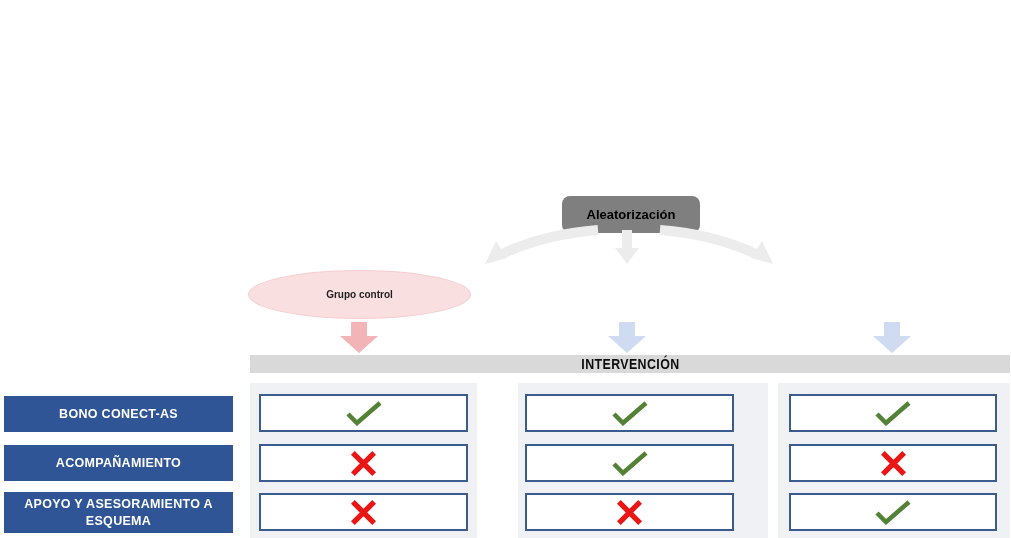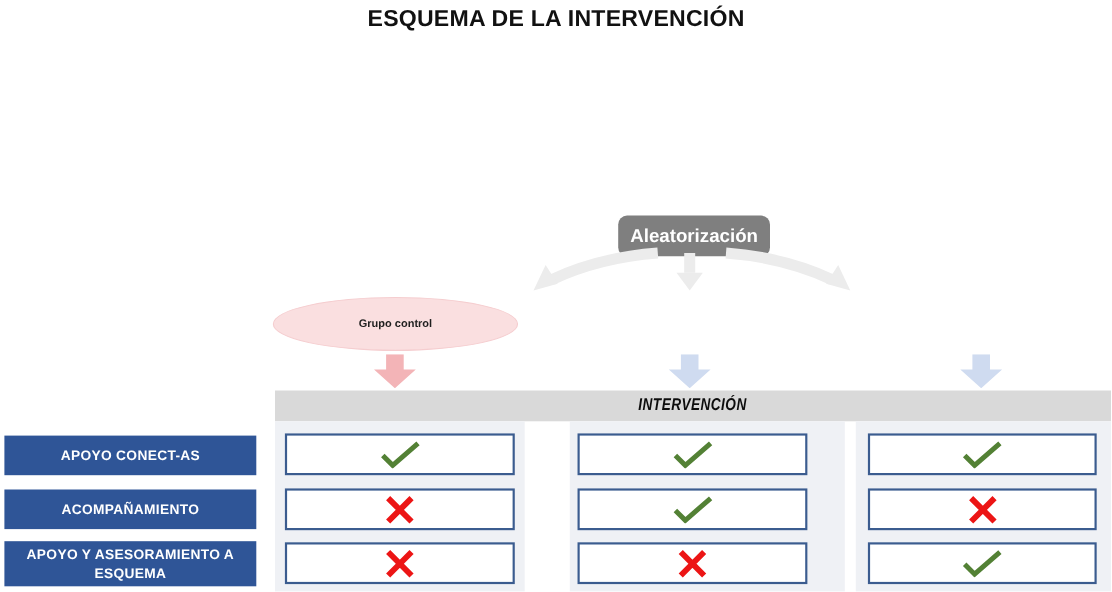--- a/index.html
+++ b/index.html
@@ -2,45 +2,44 @@
 <html><head>
 <meta charset="utf-8">
 <style>
   html,body{margin:0;padding:0;background:#fff;}
   body{font-family:"Liberation Sans","DejaVu Sans",sans-serif;}
   #stage{position:relative;width:1011px;height:538px;background:#ffffff;overflow:hidden;}
   .title{position:absolute;left:0;right:0;top:6px;text-align:center;
          font-size:21px;font-weight:700;color:#111;letter-spacing:.2px;}
   .randbox{position:absolute;left:562px;top:196px;width:138px;height:37px;
            border-radius:8px;display:flex;align-items:center;justify-content:center;
-           color:#ffffff;font-weight:700;font-size:17px;}
+           color:#000000;font-weight:700;font-size:13px;}
   .flowsvg{position:absolute;left:440px;top:224px;width:380px;height:44px;}
   .ellipse{position:absolute;top:270px;height:49px;border-radius:50%;
            display:flex;align-items:center;justify-content:center;
            font-weight:700;font-size:10px;color:#1f1f1f;box-sizing:border-box;
            border:1px solid transparent;}
   .downarrow{position:absolute;top:322px;width:46px;height:31px;}
-  .bar{position:absolute;left:250px;top:355px;width:760px;height:28px;
+  .bar{position:absolute;left:250px;top:355px;width:760px;height:18px;
        display:flex;align-items:center;justify-content:center;
-       font-weight:700;font-size:15.5px;color:#0d0d0d;font-style:italic;}
+       font-weight:700;font-size:15.5px;color:#0d0d0d;}
   .bar span{display:inline-block;transform:scaleX(.8);letter-spacing:.5px;}
   .strip{position:absolute;top:383px;height:155px;}
   .labelbox{position:absolute;left:4px;width:229px;color:#fff;
             display:flex;align-items:center;justify-content:center;text-align:center;
             font-size:12.5px;font-weight:600;letter-spacing:.3px;line-height:1.3;
             padding:0 14px;box-sizing:border-box;}
   .cell{position:absolute;height:38px;background:#ffffff;border:2.5px solid #3B5C8F;
         box-sizing:border-box;display:flex;align-items:center;justify-content:center;}
 </style>
 </head>
 <body>
 
 <div id="stage">
 
-  <div class="title">ESQUEMA DE LA INTERVENCIÓN</div>
 
   <div class="randbox" style="background: rgb(127, 127, 127);">
     <span>Aleatorización</span>
   </div>
 
   <svg class="flowsvg" viewBox="0 0 380 44">
     <g>
       <path d="M158 6 Q105 10 62 30" fill="none" stroke-width="10" stroke="#ECECEC"></path>
       <polygon points="45,40 56,17 67,34" fill="#ECECEC"></polygon>
     </g>
@@ -69,21 +68,21 @@
   </svg>
 
   <div class="bar" style="background: rgb(217, 217, 217);">
     <span>INTERVENCIÓN</span>
   </div>
 
   <div class="strip" style="left: 250px; width: 227px; background: rgb(239, 241, 245);"></div>
   <div class="strip" style="left: 518px; width: 250px; background: rgb(239, 241, 245);"></div>
   <div class="strip" style="left: 778px; width: 232px; background: rgb(239, 241, 245);"></div>
 
-  <div class="labelbox" style="top: 396px; height: 36px; background: rgb(47, 85, 151);">APOYO CONECT-AS</div>
+  <div class="labelbox" style="top: 396px; height: 36px; background: rgb(47, 85, 151);">BONO CONECT-AS</div>
   <div class="labelbox" style="top: 445px; height: 36px; background: rgb(47, 85, 151);">ACOMPAÑAMIENTO</div>
   <div class="labelbox" style="top: 492px; height: 41px; background: rgb(47, 85, 151);">APOYO Y ASESORAMIENTO A ESQUEMA</div>
 
   <div class="cell" style="left: 259px; top: 394px; width: 209px; border-color: rgb(59, 92, 143);">
       <svg viewBox="0 0 40 26" width="40" height="26">
         <path fill="none" d="M4 14 L13 23 L36 3" stroke="#538135" stroke-width="4.5"></path>
       </svg>
     </div>
   <div class="cell" style="left: 525px; top: 394px; width: 209px; border-color: rgb(59, 92, 143);">
       <svg viewBox="0 0 40 26" width="40" height="26">

